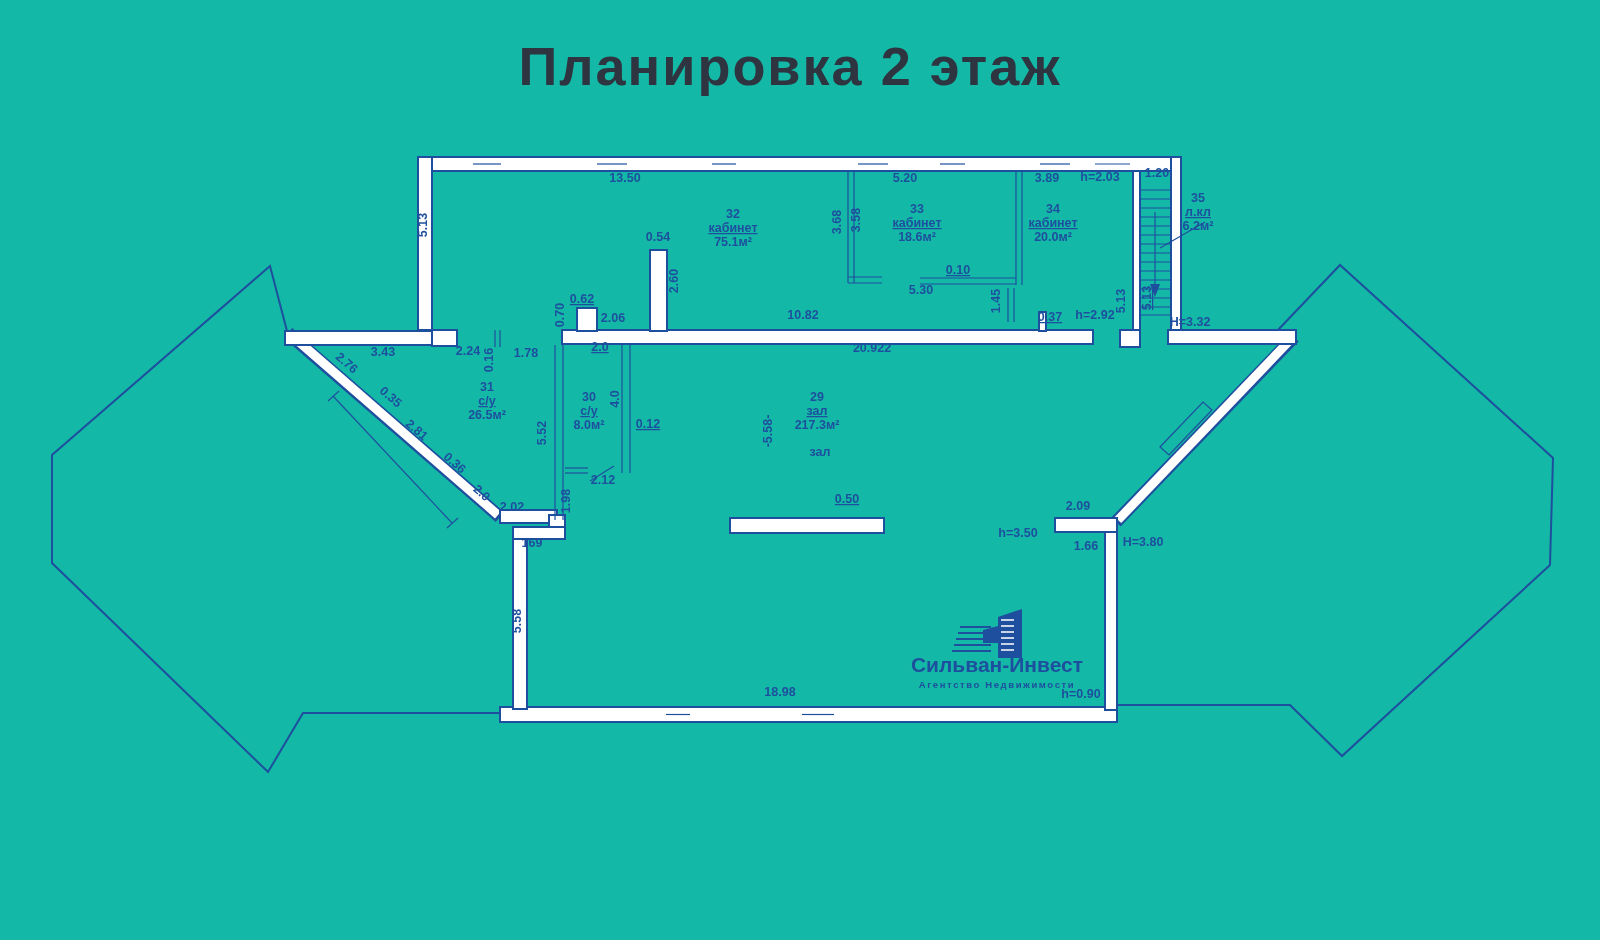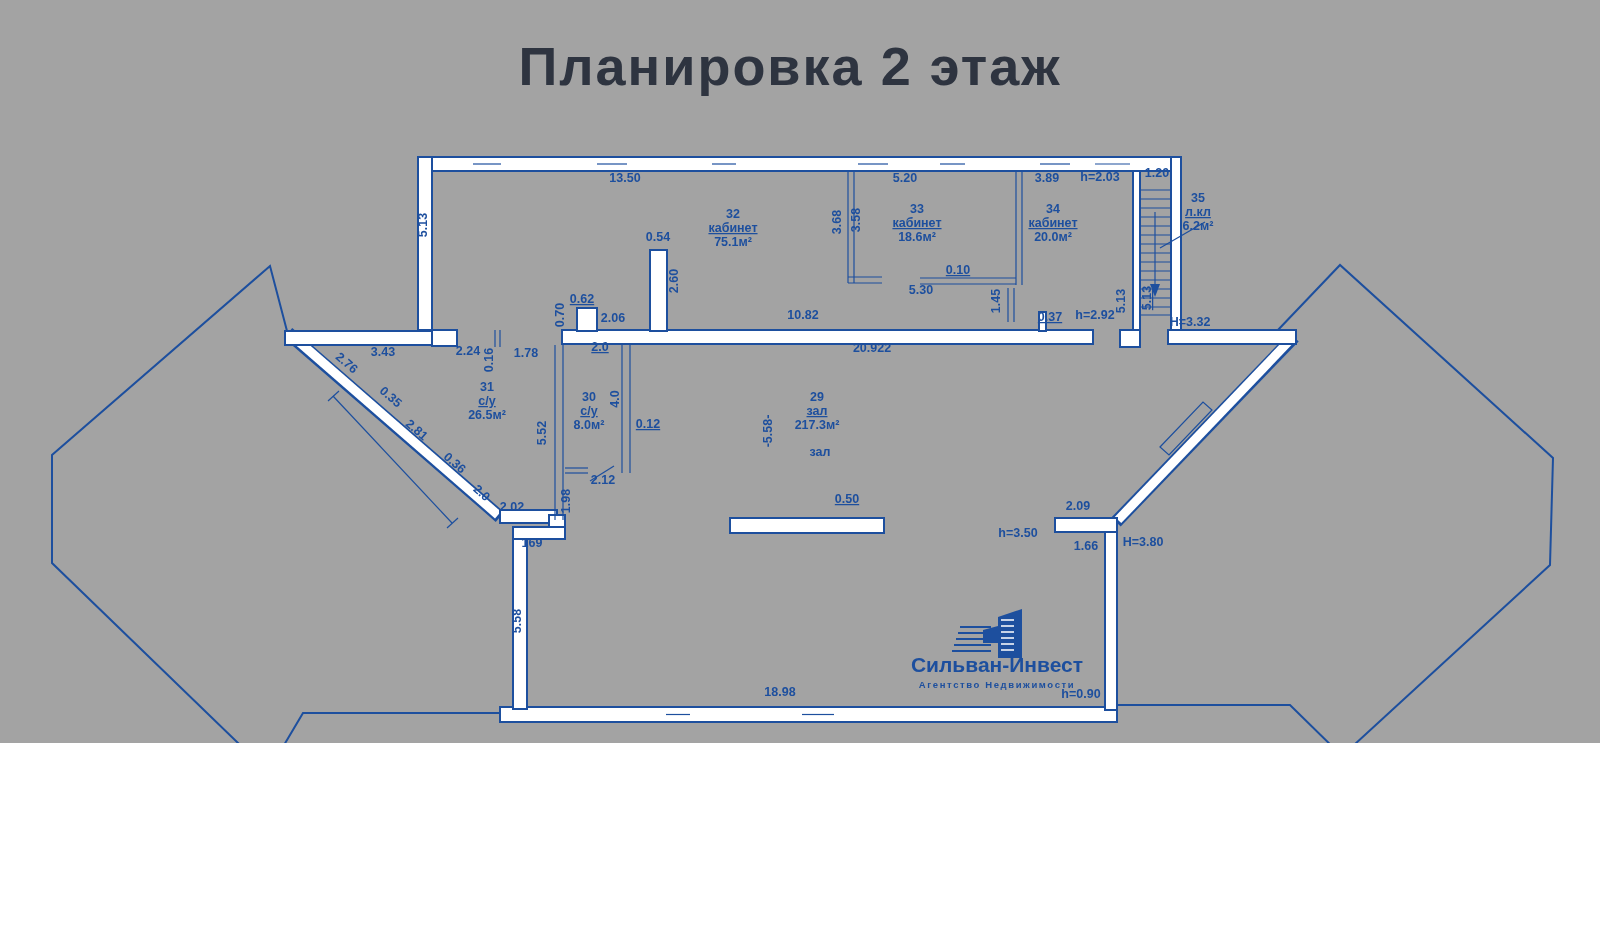--- a/index.html
+++ b/index.html
@@ -1,16 +1,16 @@
 <!DOCTYPE html>
 <html><head>
 <meta charset="utf-8">
 <style>
   html,body{margin:0;padding:0;background:#ffffff;}
-  .stage{position:relative;width:1600px;height:743px;background:#a3a3a3;overflow:hidden;
+  .stage{position:relative;width:1600px;height:940px;background:#14b8a6;overflow:hidden;
          font-family:"Liberation Sans", sans-serif;}
   svg{position:absolute;left:0;top:0;}
   .dim{font-family:"Liberation Sans",sans-serif;font-size:12.5px;font-weight:bold;fill:#1d4f9e;}
   .room{font-family:"Liberation Sans",sans-serif;font-size:12.5px;font-weight:bold;fill:#1d4f9e;}
   .title-t{font-family:"Liberation Sans",sans-serif;font-weight:bold;font-size:54px;fill:#2e3440;letter-spacing:2px;}
   .logo-t{font-family:"Liberation Sans",sans-serif;font-weight:bold;font-size:21px;fill:#1d4f9e;}
   .logo-s{font-family:"Liberation Sans",sans-serif;font-weight:bold;font-size:9.5px;fill:#1d4f9e;letter-spacing:1.6px;}
   .wall{fill:#ffffff;stroke:#1d4f9e;stroke-width:2;}
   .thin{stroke:#1d4f9e;stroke-width:2;fill:none;}
   .hair{stroke:#1d4f9e;stroke-width:1.2;fill:none;}

